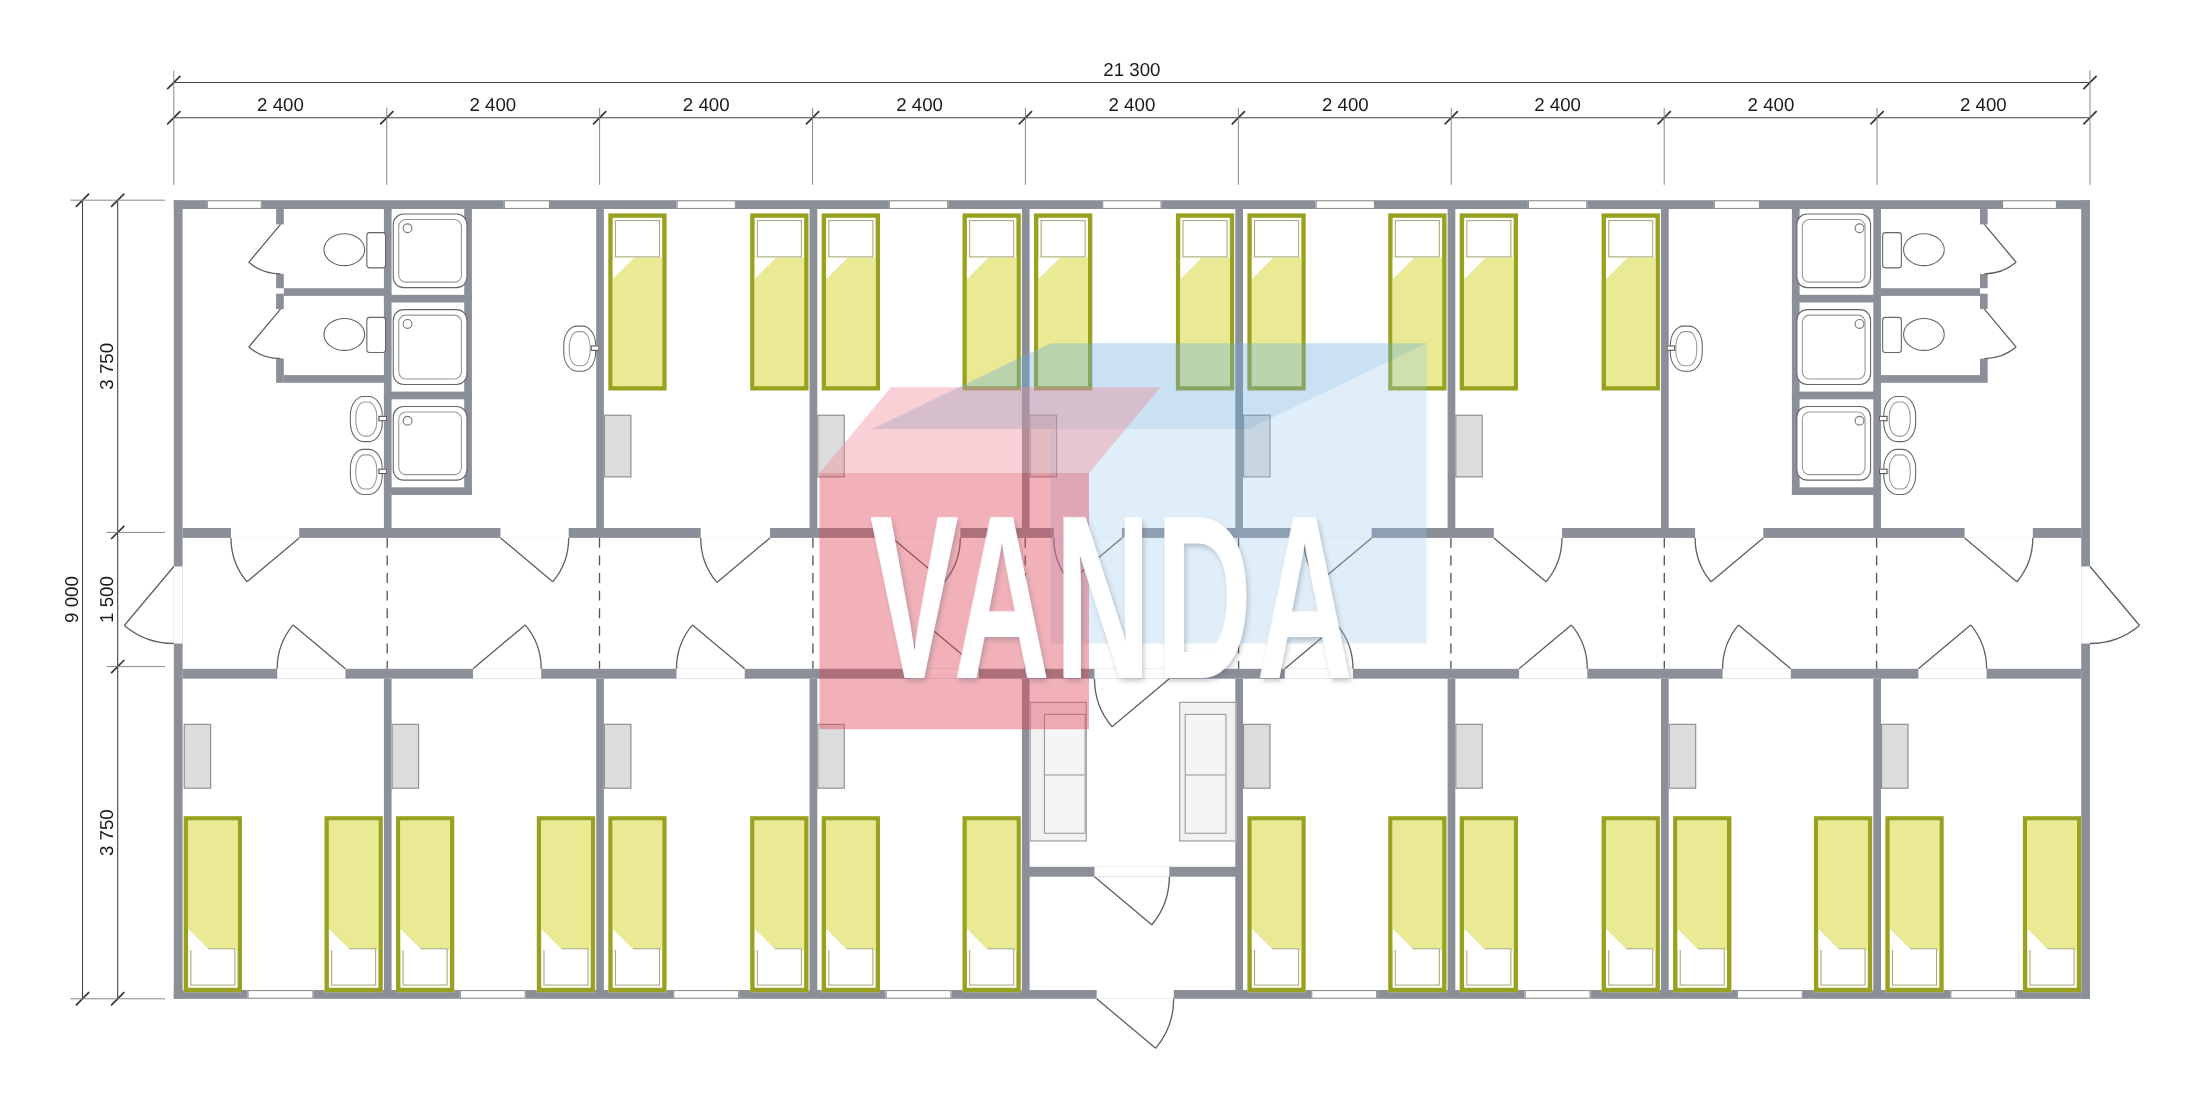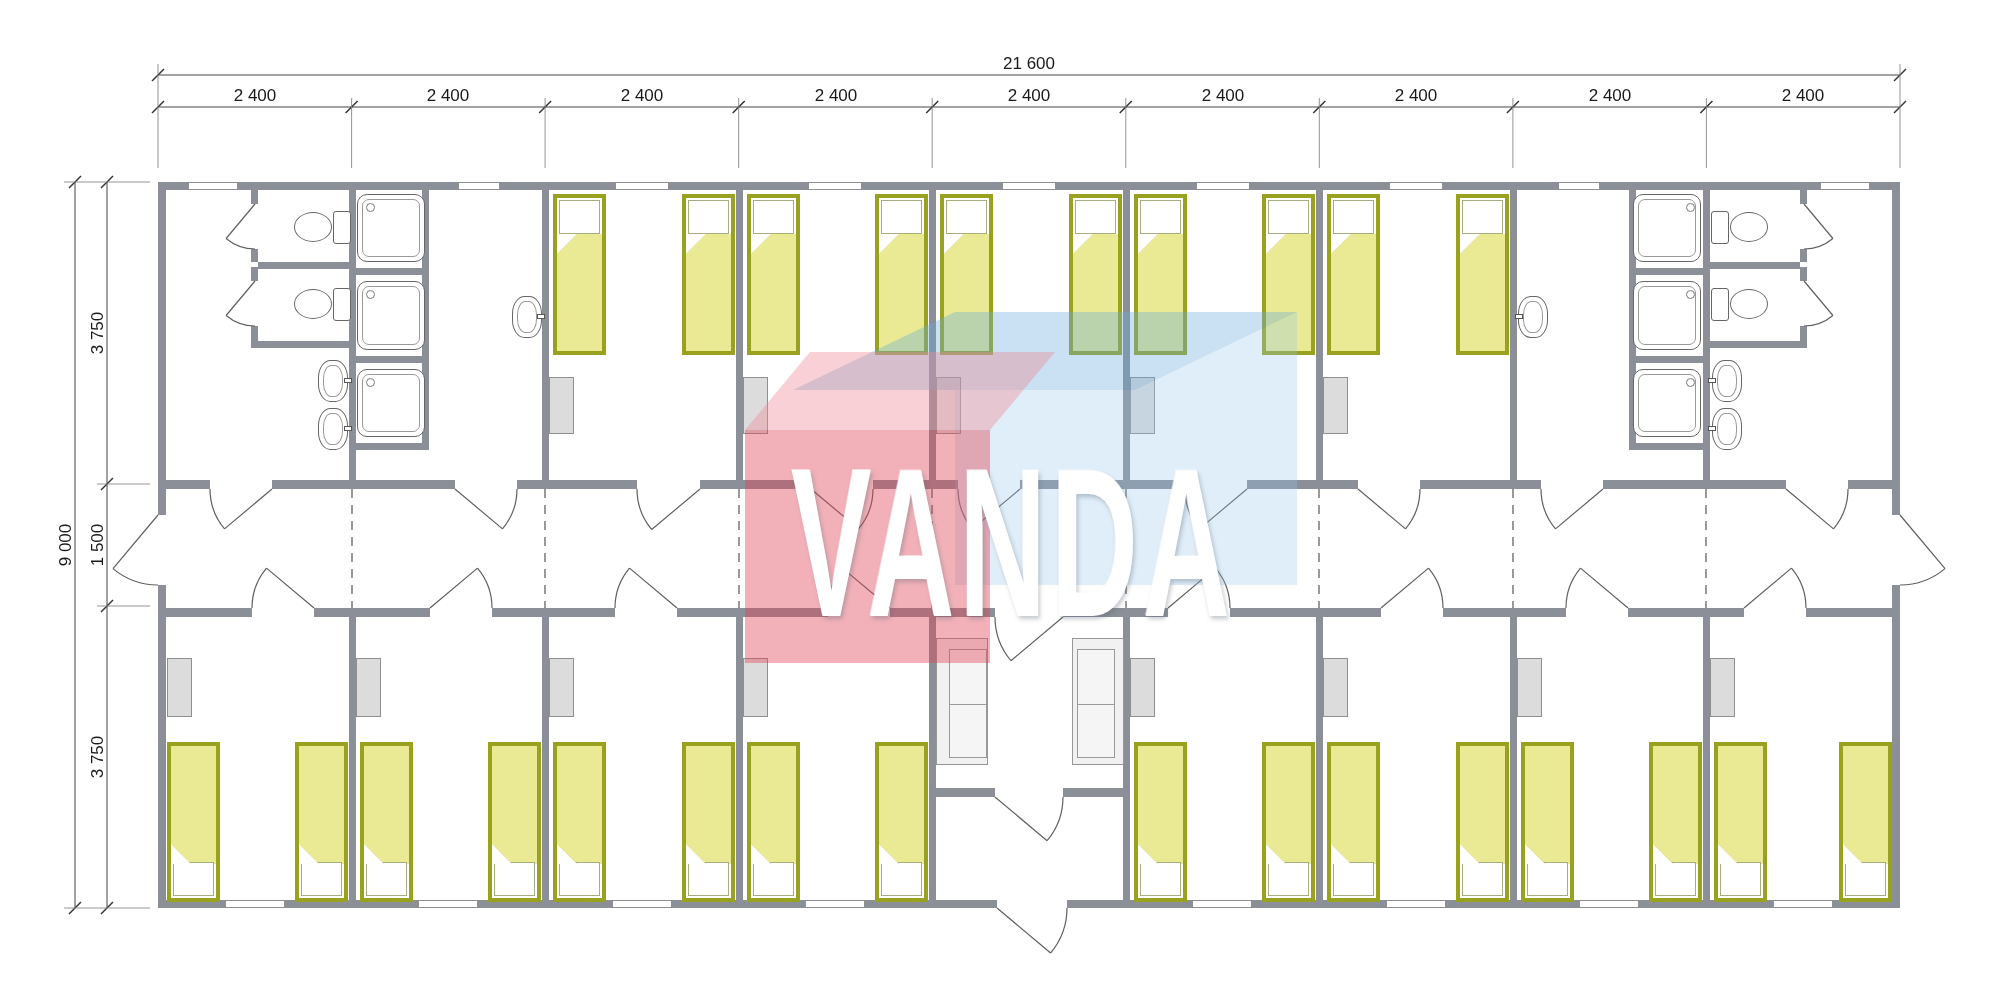--- a/index.html
+++ b/index.html
@@ -484,21 +484,21 @@
       <line x1="97" y1="606" x2="150" y2="606" stroke="#888" stroke-width="0.9"></line>
     </svg>
   <svg id="layer-logo" width="2000" height="999">
       <polygon points="793,390 955,312 1297,312 1135,390" fill="rgba(105,172,218,0.36)"></polygon>
       <polygon points="955,390 1135,390 1297,312 1297,585 955,585" fill="rgba(148,200,236,0.30)"></polygon>
       <polygon points="745,430 810,352 1055,352 990,430" fill="rgba(238,138,150,0.40)"></polygon>
       <polygon points="745,430 990,430 990,663 745,663" fill="rgba(224,68,85,0.42)"></polygon>
     </svg>
   <div id="logo-letters">VANDA</div>
   <div id="layer-dims">
-      <div class="dimlabel" style="left: 1029px; top: 64px;">21 600</div>
+      <div class="dimlabel" style="left: 1029px; top: 64px;">21 300</div>
       <div class="dimlabel" style="left: 255px; top: 96px;">2 400</div>
       <div class="dimlabel" style="left: 448px; top: 96px;">2 400</div>
       <div class="dimlabel" style="left: 642px; top: 96px;">2 400</div>
       <div class="dimlabel" style="left: 836px; top: 96px;">2 400</div>
       <div class="dimlabel" style="left: 1029px; top: 96px;">2 400</div>
       <div class="dimlabel" style="left: 1223px; top: 96px;">2 400</div>
       <div class="dimlabel" style="left: 1416px; top: 96px;">2 400</div>
       <div class="dimlabel" style="left: 1610px; top: 96px;">2 400</div>
       <div class="dimlabel" style="left: 1803px; top: 96px;">2 400</div>
       <div class="dimlabel rot" style="left: 66px; top: 545px;">9 000</div>

